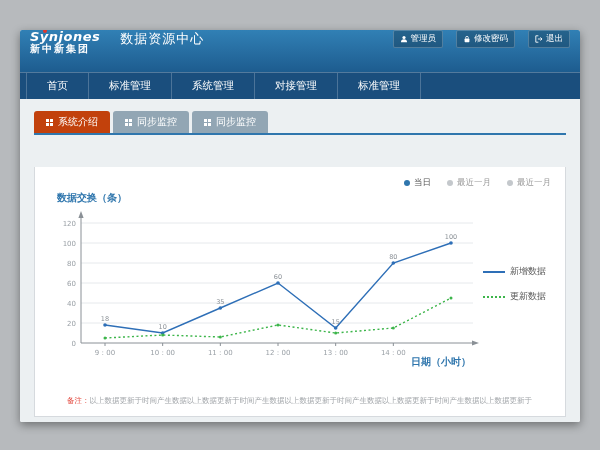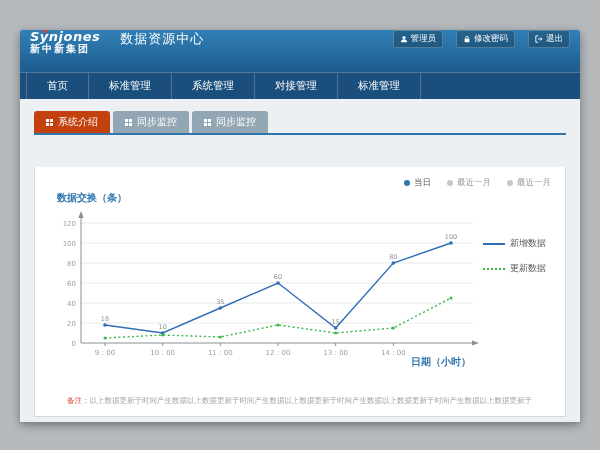--- a/index.html
+++ b/index.html
@@ -63,21 +63,21 @@
   .filters{display:flex;justify-content:flex-end;gap:16px;margin:2px 6px 0 0;}
   .filter{display:flex;align-items:center;gap:4px;font-size:8.5px;color:#999;cursor:pointer;}
   .fdot{width:6px;height:6px;border-radius:50%;background:#c4c8cc;display:inline-block;}
   .filter.active .fdot{background:#2f76ad;}
   .filter.active{color:#555;}
   
   .y-label{font-size:10px;font-weight:bold;color:#2f76ad;margin:2px 0 2px 14px;}
   .chart-wrap{position:relative;margin-left:8px;}
   .chart-wrap svg{display:block;}
   .series-legend{
-    position:absolute;right:0;top:30px;width:74px;
+    position:absolute;right:0;top:58px;width:74px;
     display:flex;flex-direction:column;gap:12px;
   }
   .slegend-item{display:flex;align-items:center;gap:5px;font-size:9px;color:#555;}
   .sline{width:22px;height:0;border-top:2px solid #2e6fb7;}
   .sline.dotted{border-top:2px dotted #3cb54a;}
   .x-label{font-size:10px;font-weight:bold;color:#2f76ad;text-align:right;margin:-14px 86px 0 0;}
   
   .note{margin:26px 10px 0 24px;font-size:7.5px;line-height:1.5;}
   .note-label{color:#e0392e;}
   .note-text{color:#a0a4a8;}

